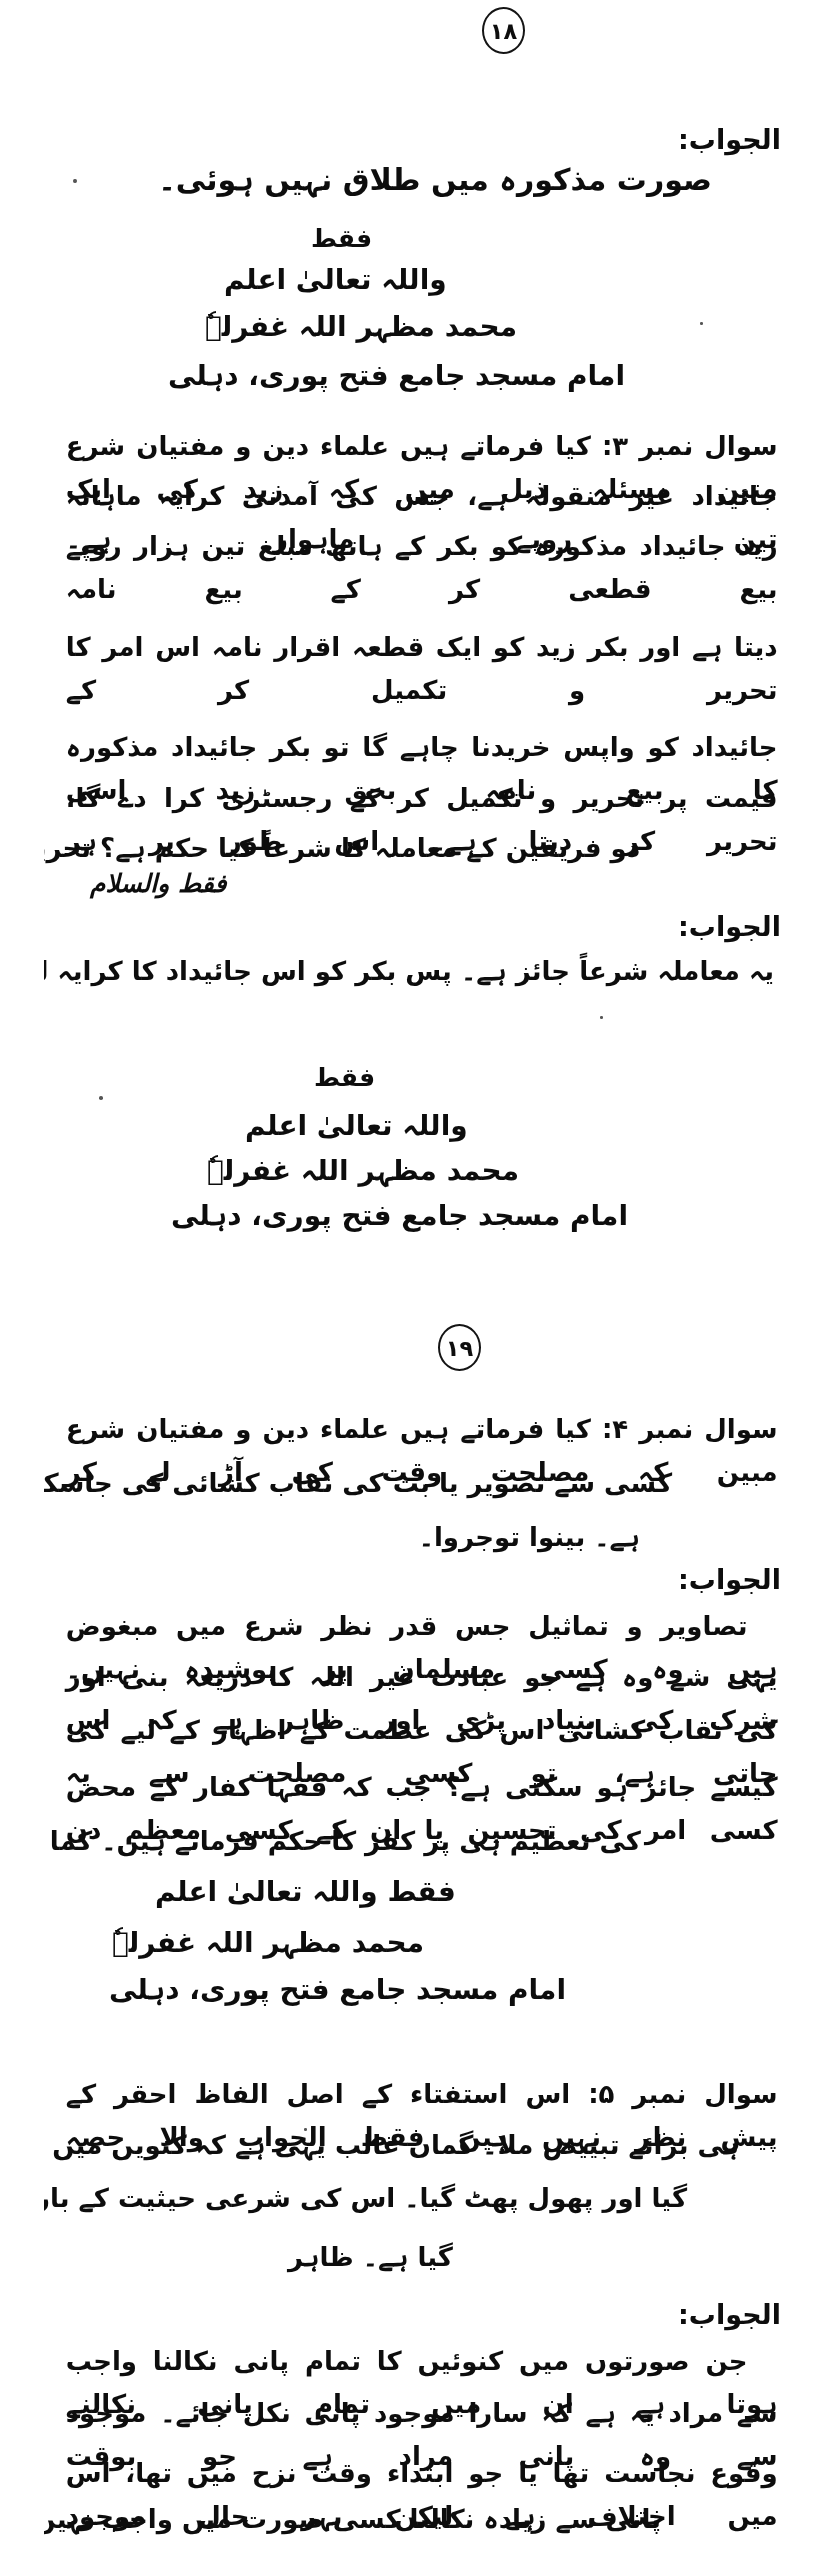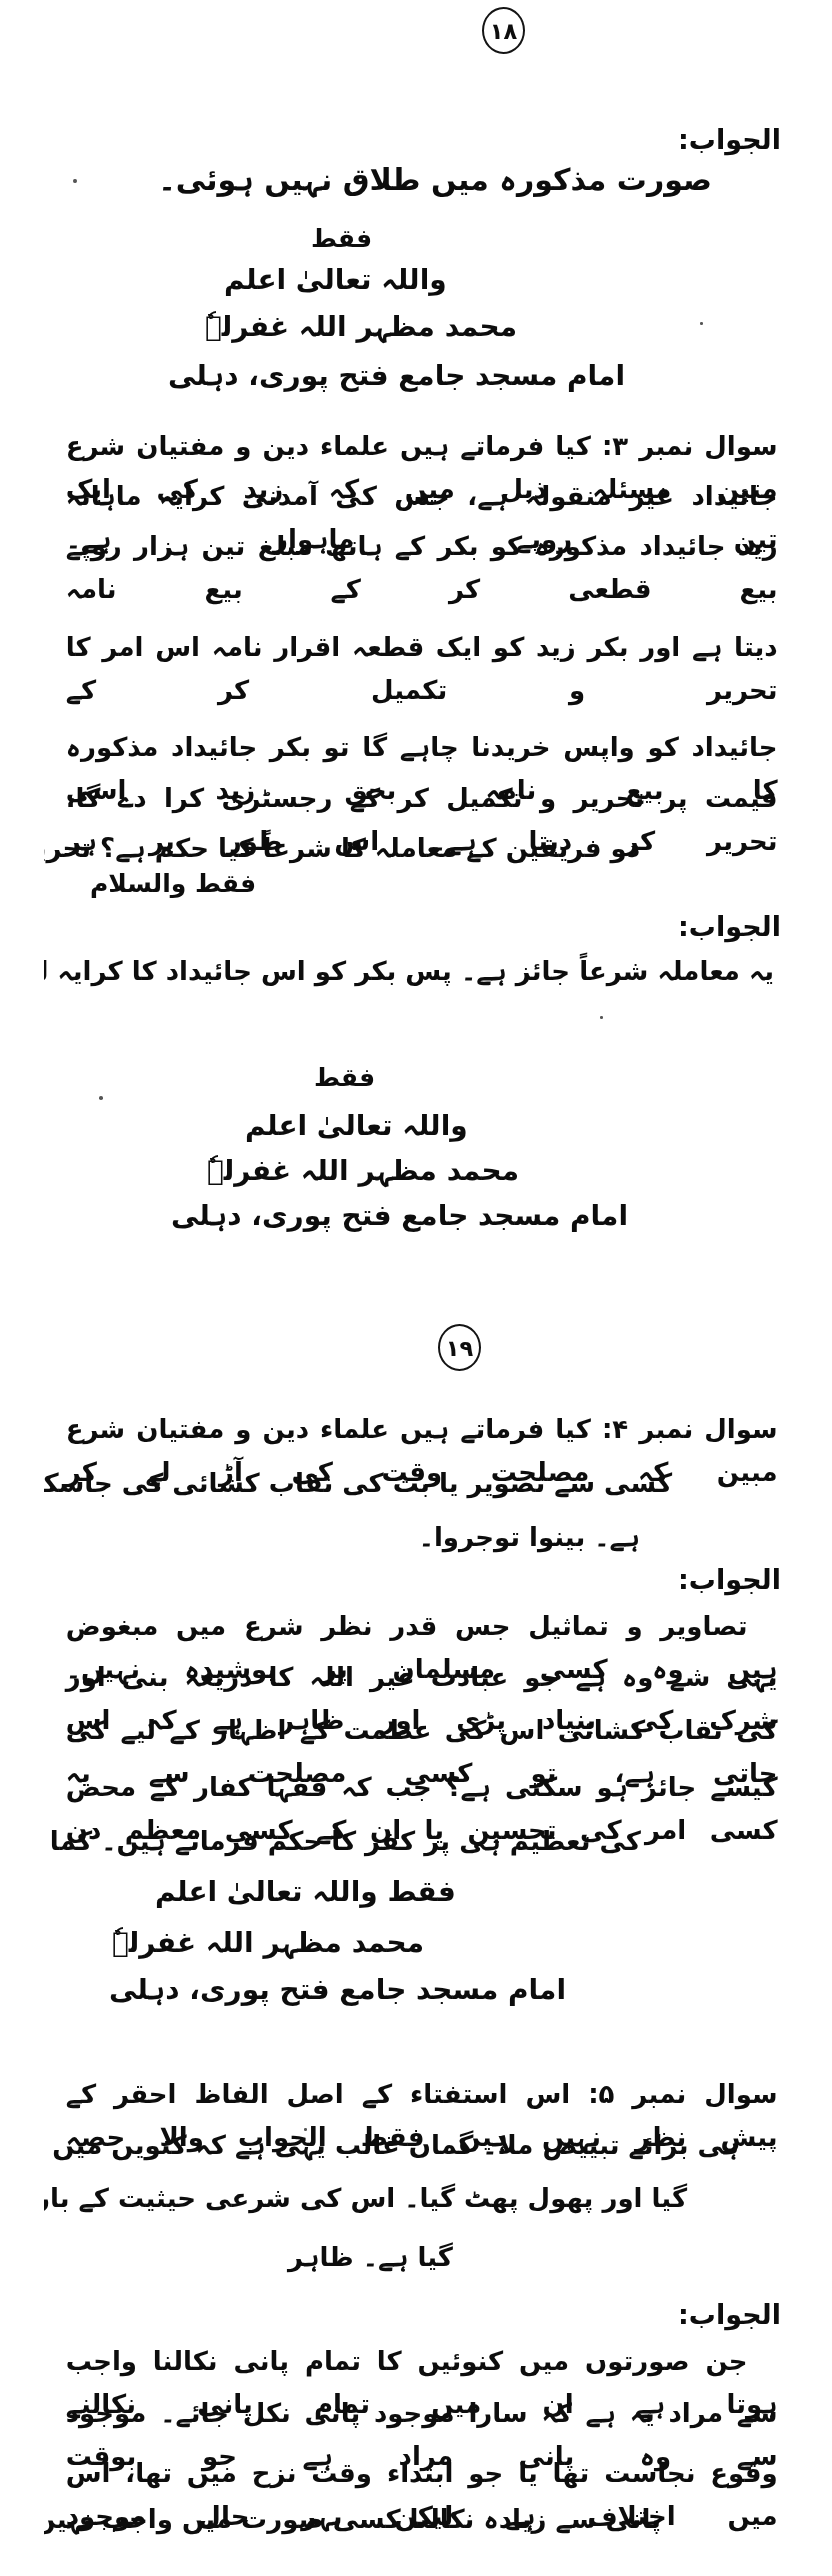--- a/index.html
+++ b/index.html
@@ -67,21 +67,21 @@
   <div class="ln sig" style="top:354px;left:124px;">امام مسجد جامع فتح پوری، دہلی</div>
 
   <div class="ln just" style="top:425px;">سوال نمبر ۳: کیا فرماتے ہیں علماء دین و مفتیان شرع متین مسئلہ ذیل میں کہ زید کی ایک</div>
   <div class="ln just" style="top:475px;">جائیداد غیر منقولہ ہے، جس کی آمدنی کرایہ ماہانہ تین روپے ماہوار ہے۔</div>
   <div class="ln just" style="top:525px;">زید جائیداد مذکورہ کو بکر کے ہاتھ مبلغ تین ہزار روپے بیع قطعی کر کے بیع نامہ</div>
   <div class="ln just" style="top:626px;">دیتا ہے اور بکر زید کو ایک قطعہ اقرار نامہ اس امر کا تحریر و تکمیل کر کے</div>
   <div class="ln just" style="top:726px;">جائیداد کو واپس خریدنا چاہے گا تو بکر جائیداد مذکورہ کا بیع نامہ بحق زید اسی</div>
   <div class="ln just" style="top:777px;">قیمت پر تحریر و تکمیل کر کے رجسٹری کرا دے گا، تحریر کر دیتا ہے۔ اس طور پر ہر</div>
   <div class="ln" style="top:827px;right:148px;">دو فریقین کے معاملہ کا شرعاً کیا حکم ہے؟ تحریر فرمائیے گا۔</div>
 
-  <div class="ln sm" style="top:862px;left:46px;">فقط والسلام</div>
+  <div class="ln sm" style="top:862px;left:46px;font-style:italic;">فقط والسلام</div>
 
   <div class="ln ans-label" style="top:905px;right:7px;">الجواب:</div>
 
   <div class="ln" style="top:950px;right:14px;">یہ معاملہ شرعاً جائز ہے۔ پس بکر کو اس جائیداد کا کرایہ لینا روا ہے۔</div>
 
   <div class="ln sm" style="top:1056px;left:270px;">فقط</div>
   <div class="ln sig" style="top:1104px;left:201px;">واللہ تعالیٰ اعلم</div>
   <div class="ln sig" style="top:1149px;left:163px;">محمد مظہر اللہ غفرلہٗ</div>
   <div class="ln sig" style="top:1194px;left:127px;">امام مسجد جامع فتح پوری، دہلی</div>
 

